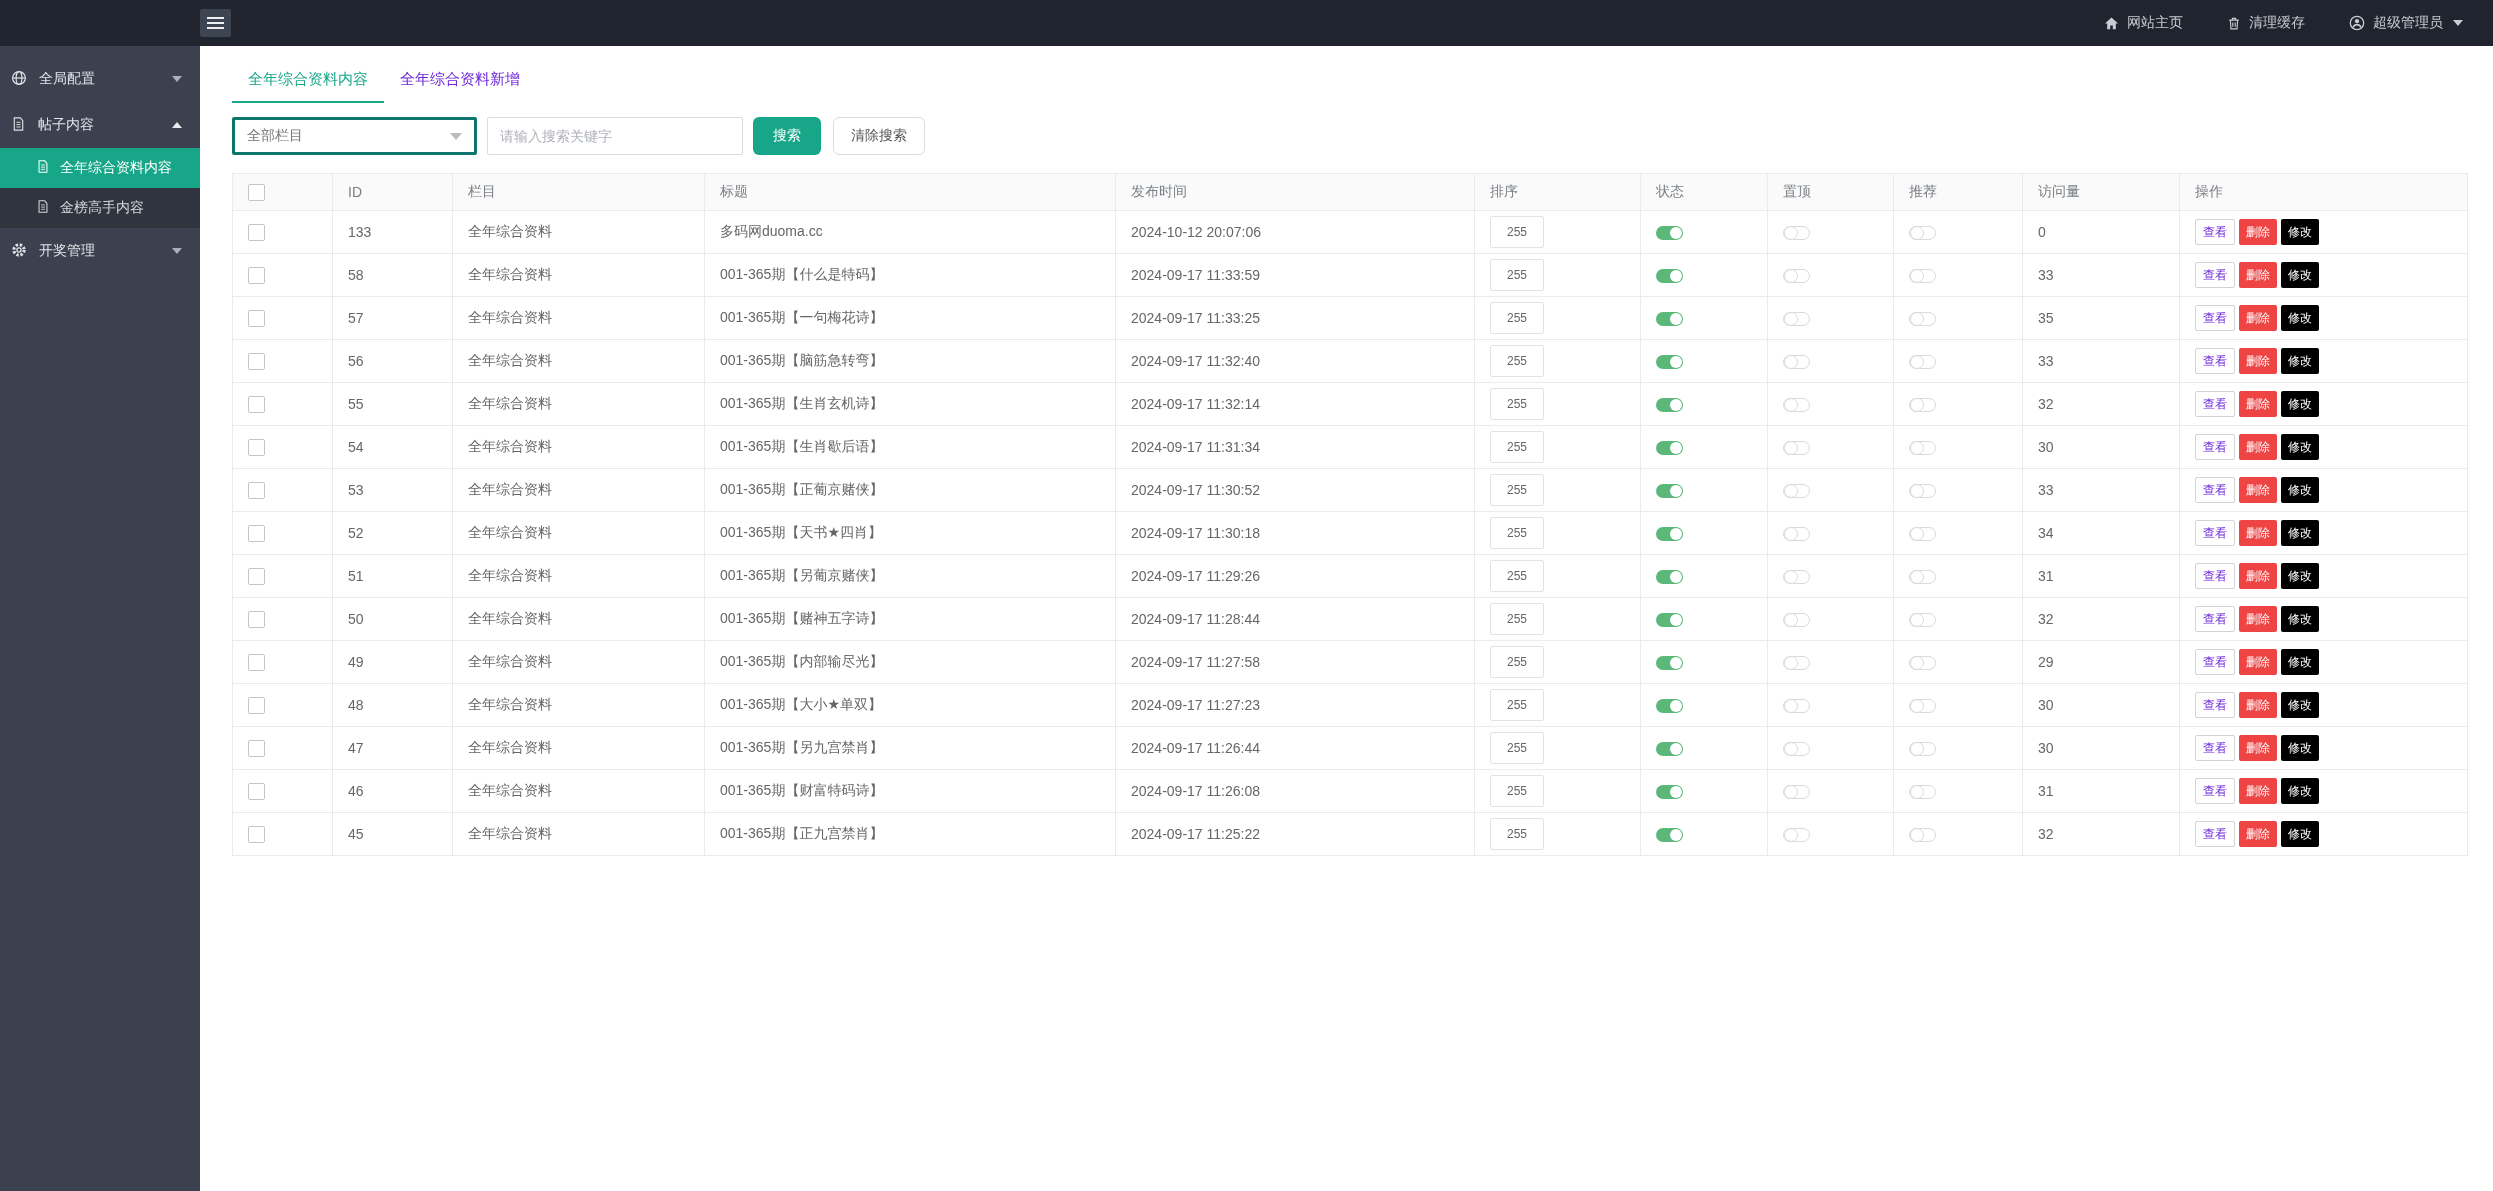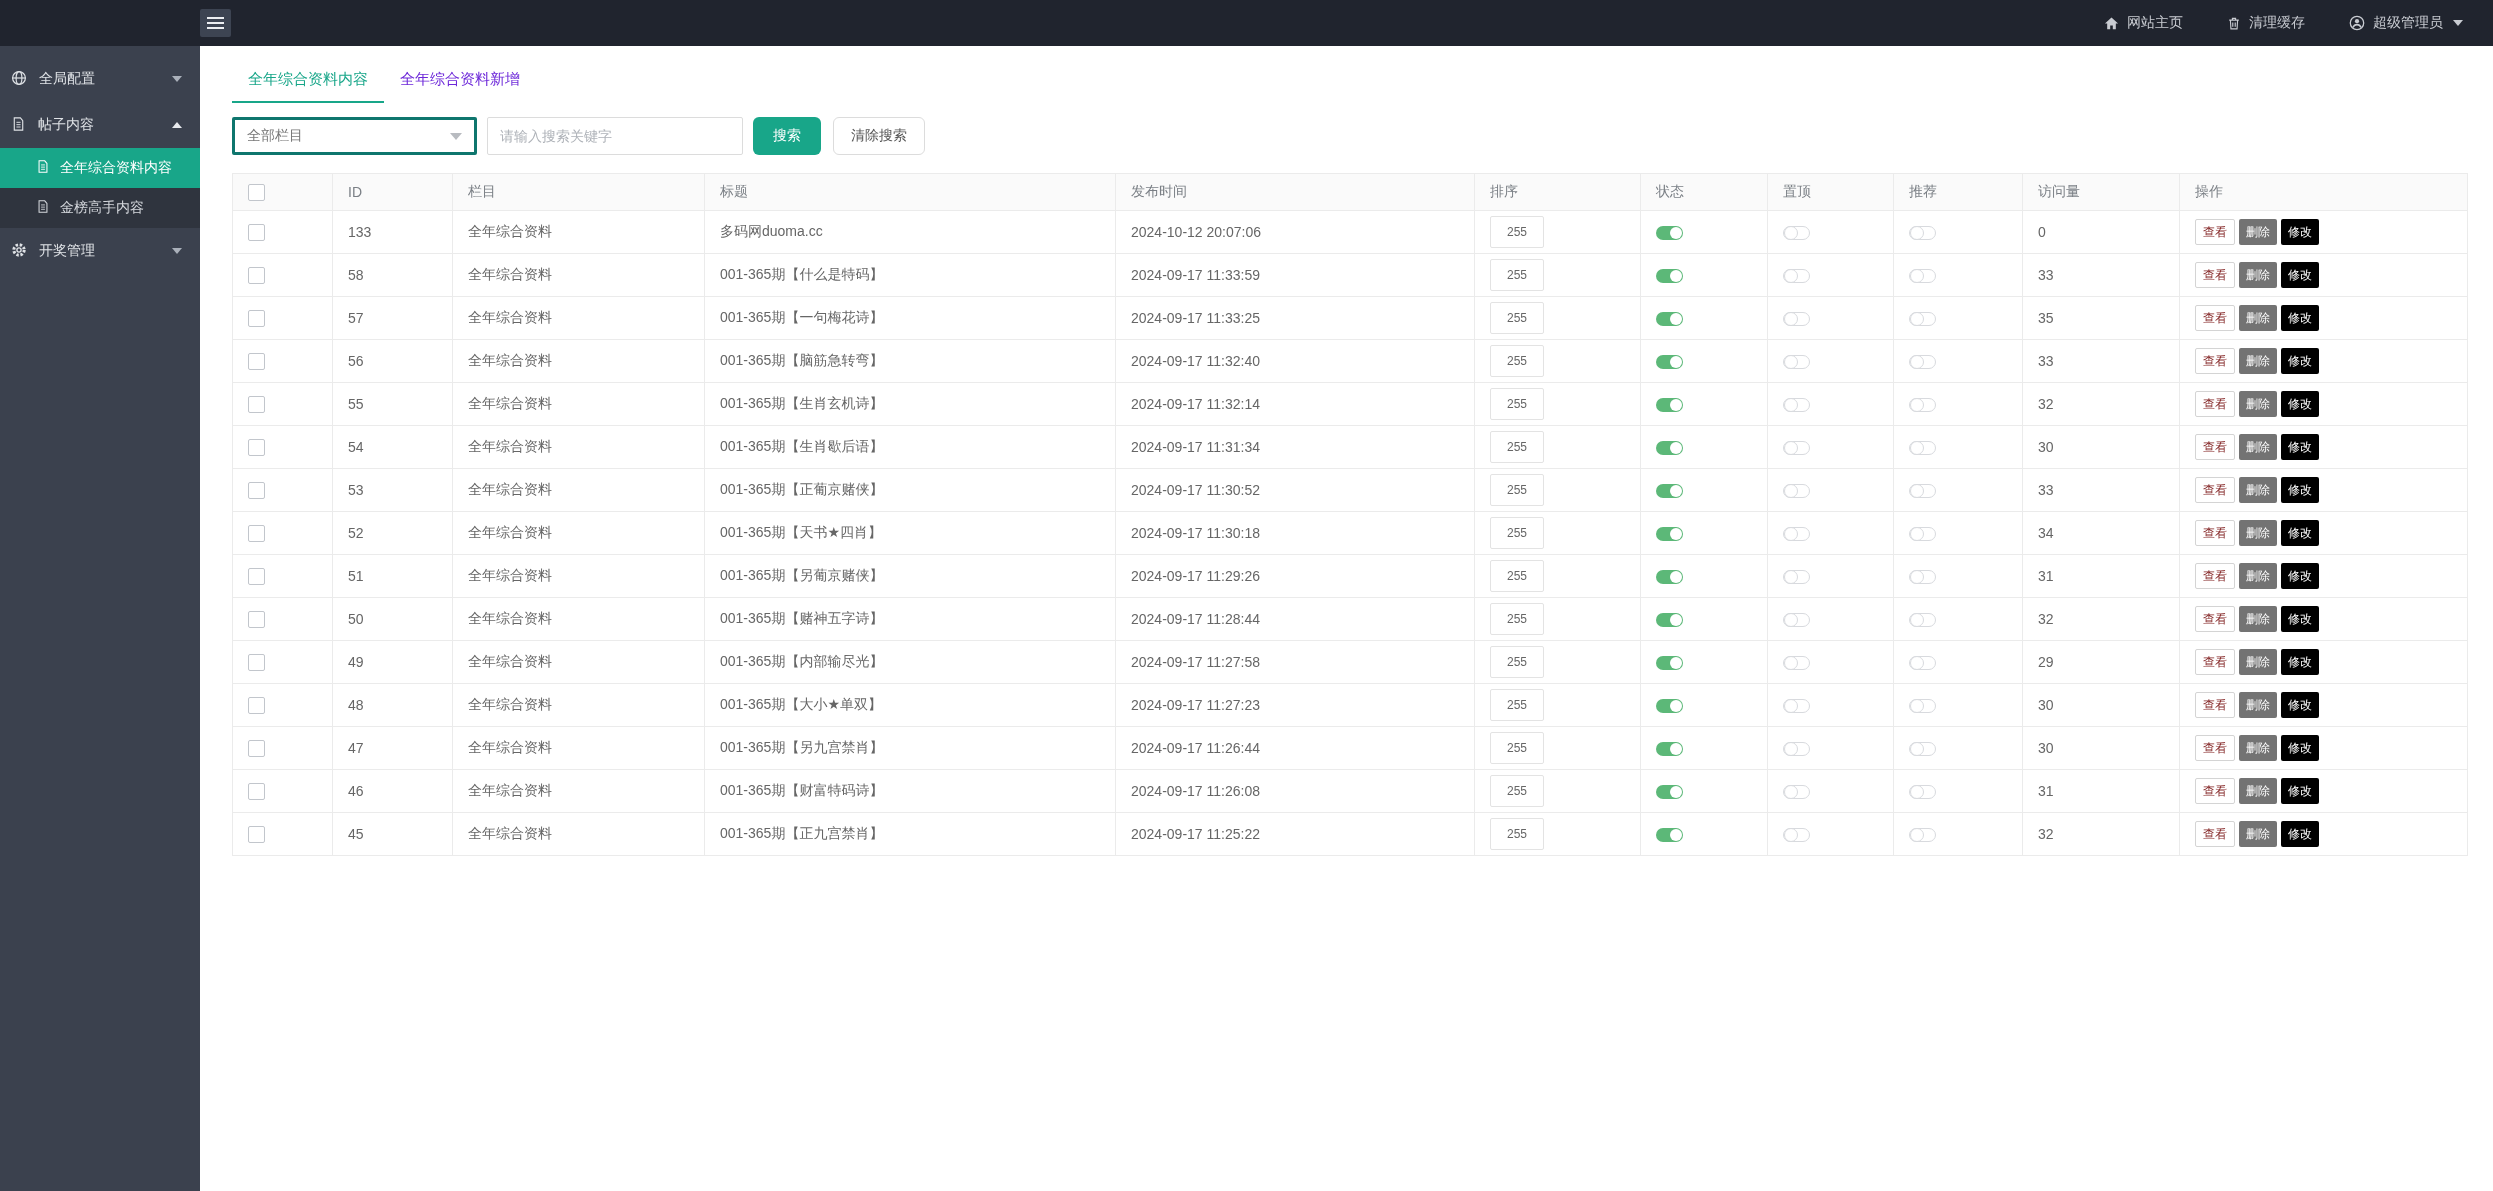--- a/index.html
+++ b/index.html
@@ -57,22 +57,22 @@
   .col-check{padding-left:20px;}
   .sort-box{display:inline-flex;width:52px;height:30px;border:1px solid #e3e3e3;border-radius:2px;
     align-items:center;justify-content:center;font-size:12px;color:#666;background:#fff;cursor:text;}
   .toggle{position:relative;display:inline-block;vertical-align:middle;cursor:pointer;}
   .toggle.on{width:27px;height:14px;background:#5cb878;border-radius:8px;}
   .toggle.on::after{content:'';position:absolute;right:1px;top:1px;width:12px;height:12px;background:#fff;border-radius:50%;}
   .toggle.off{width:25px;height:12px;border:1px solid #d8dade;border-radius:8px;background:#fff;}
   .toggle.off::after{content:'';position:absolute;left:0;top:-1px;width:12px;height:12px;border:1px solid #d8dade;background:#fff;border-radius:50%;}
   .actions{display:flex;gap:4px;}
   .btn-action{height:26px;padding:0 7px;font-size:12px;border-radius:2px;border:none;line-height:24px;}
-  .btn-view{background:#fff;border:1px solid #d4d4d4;color:#7f1d1d;}
-  .btn-delete{background:#737373;color:#fff;}
+  .btn-view{background:#fff;border:1px solid #d4d4d4;color:#6d28d9;}
+  .btn-delete{background:#ef4444;color:#fff;}
   .btn-edit{background:#000000;color:#fff;}
   
   .bottom-row{margin-top:14px;display:flex;align-items:center;width:2235px;}
   .sel-batch{width:167px;height:38px;color:#9a9ea5;}
   .batch-buttons{display:flex;margin-left:6px;}
   .batch-btn{height:30px;background:#18a689;color:#fff;border:none;font-size:13px;padding:0 13px;
     border-right:1px solid rgba(0,0,0,0.15);cursor:pointer;}
   .batch-btn:first-child{border-radius:2px 0 0 2px;}
   .batch-btn:last-child{border-right:none;border-radius:0 2px 2px 0;}
   .sel-pagesize{width:210px;margin-left:auto;color:#8b9097;}

